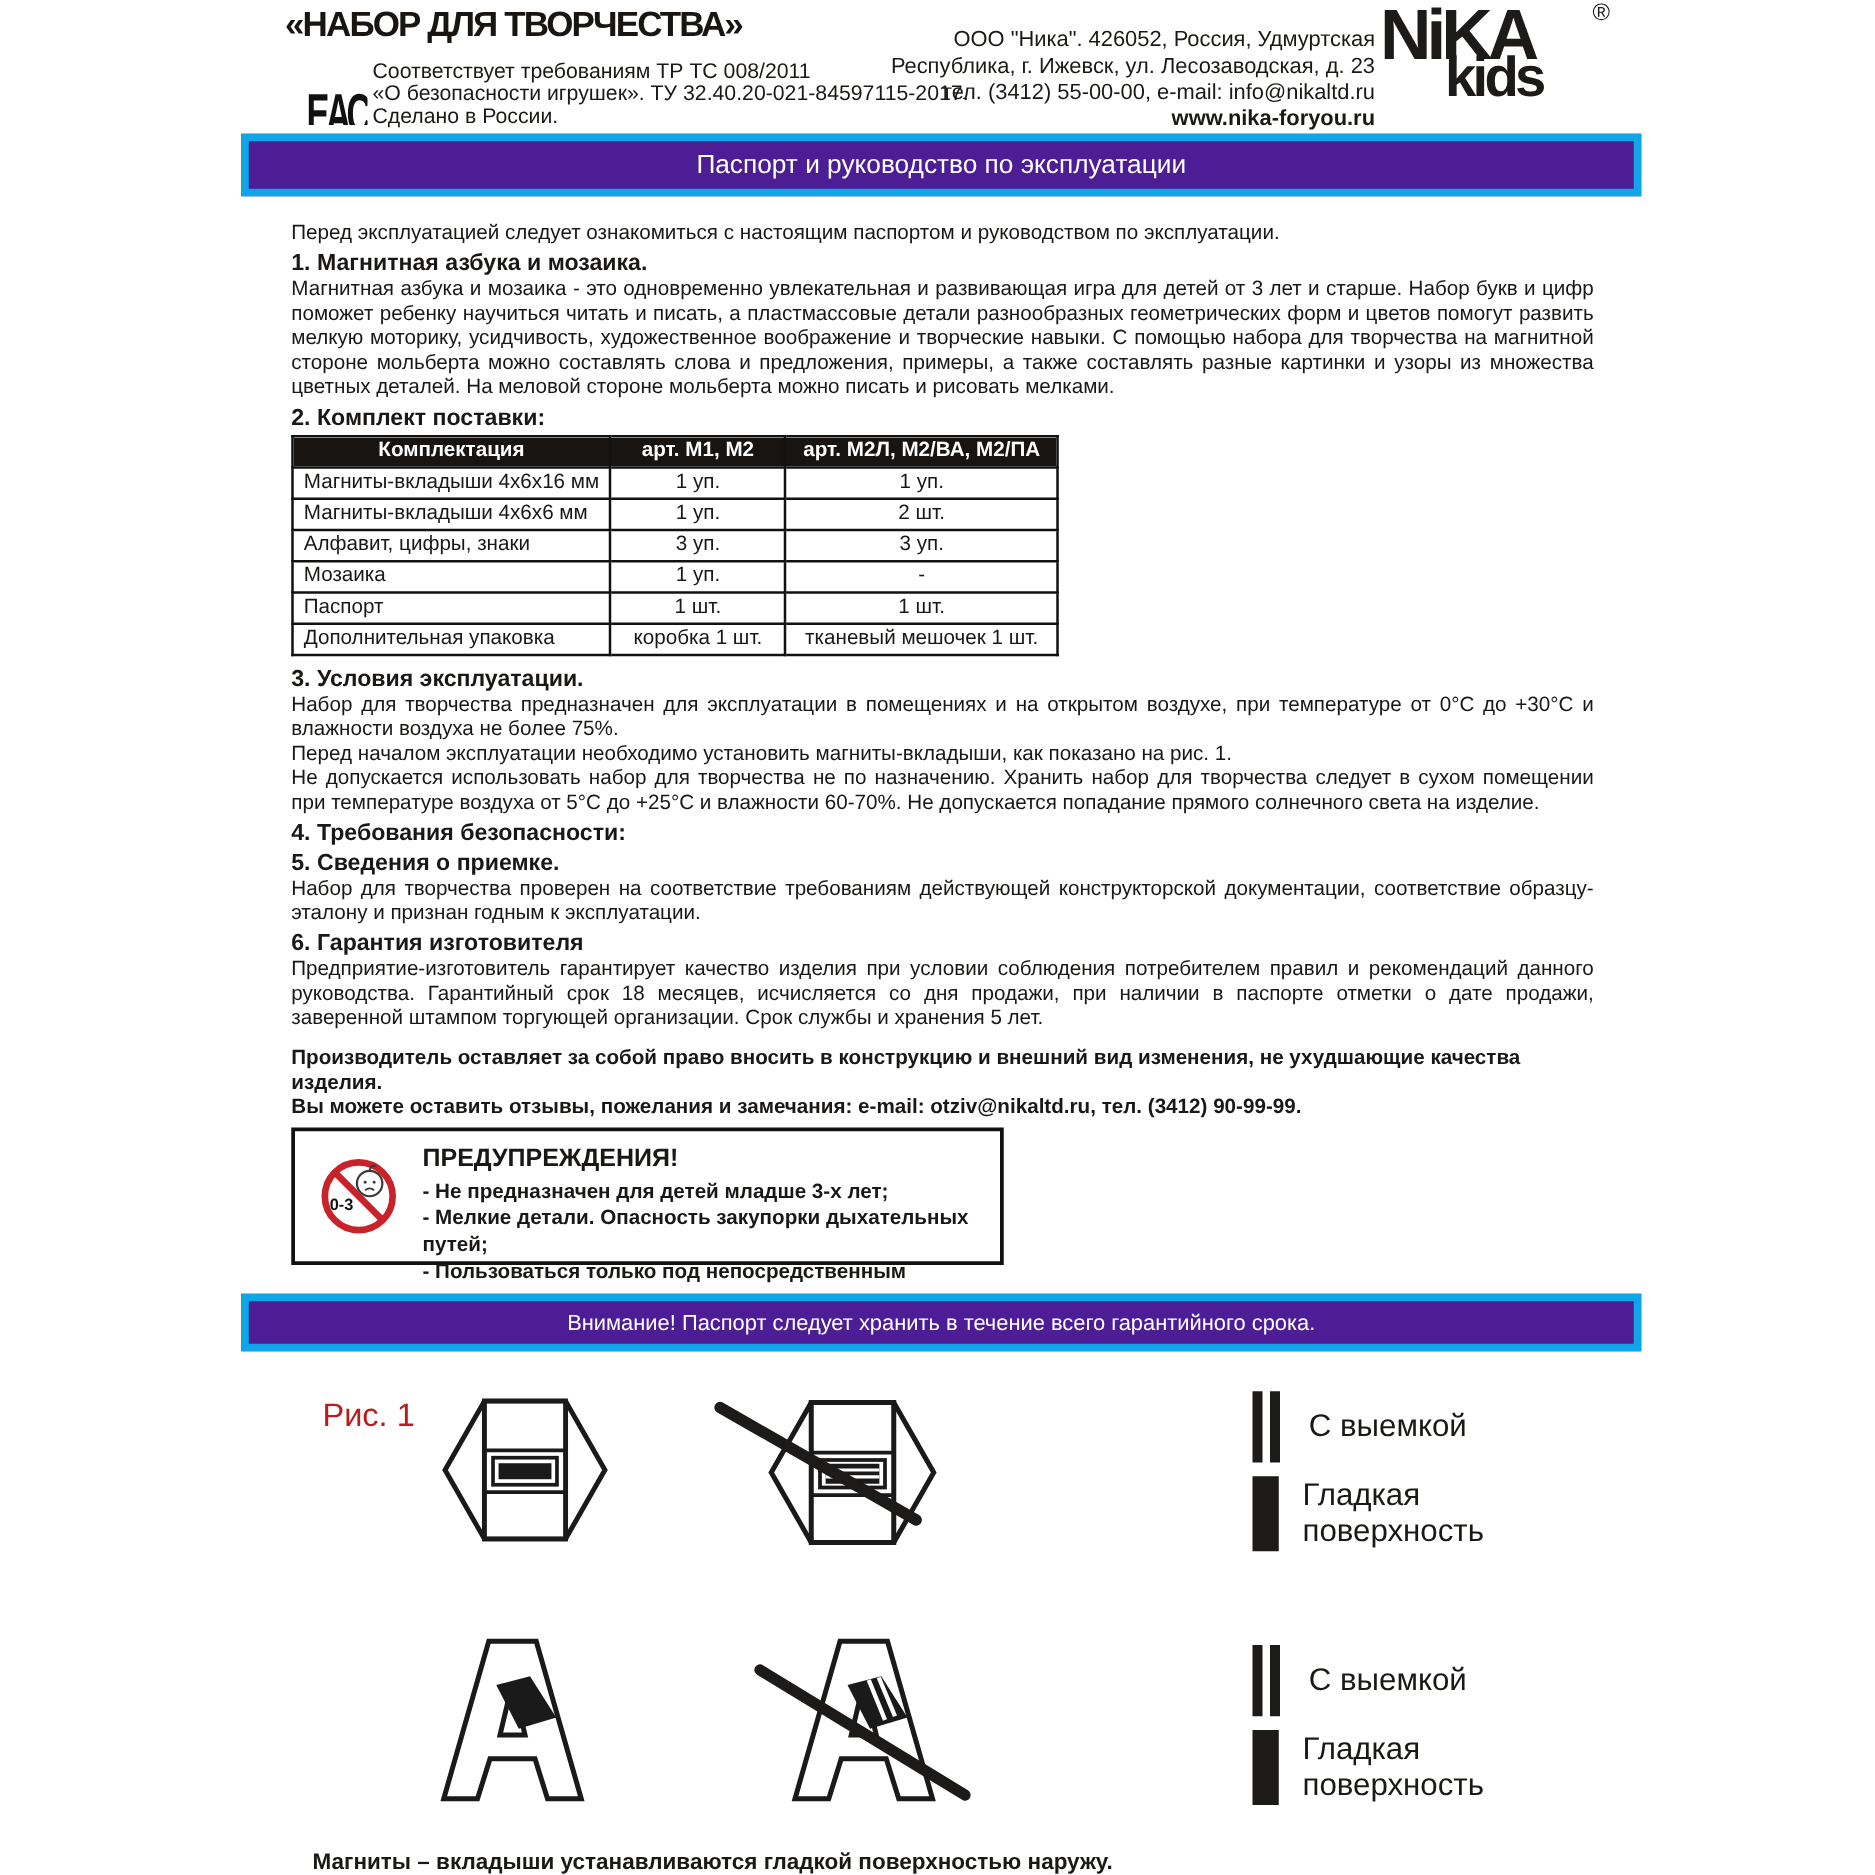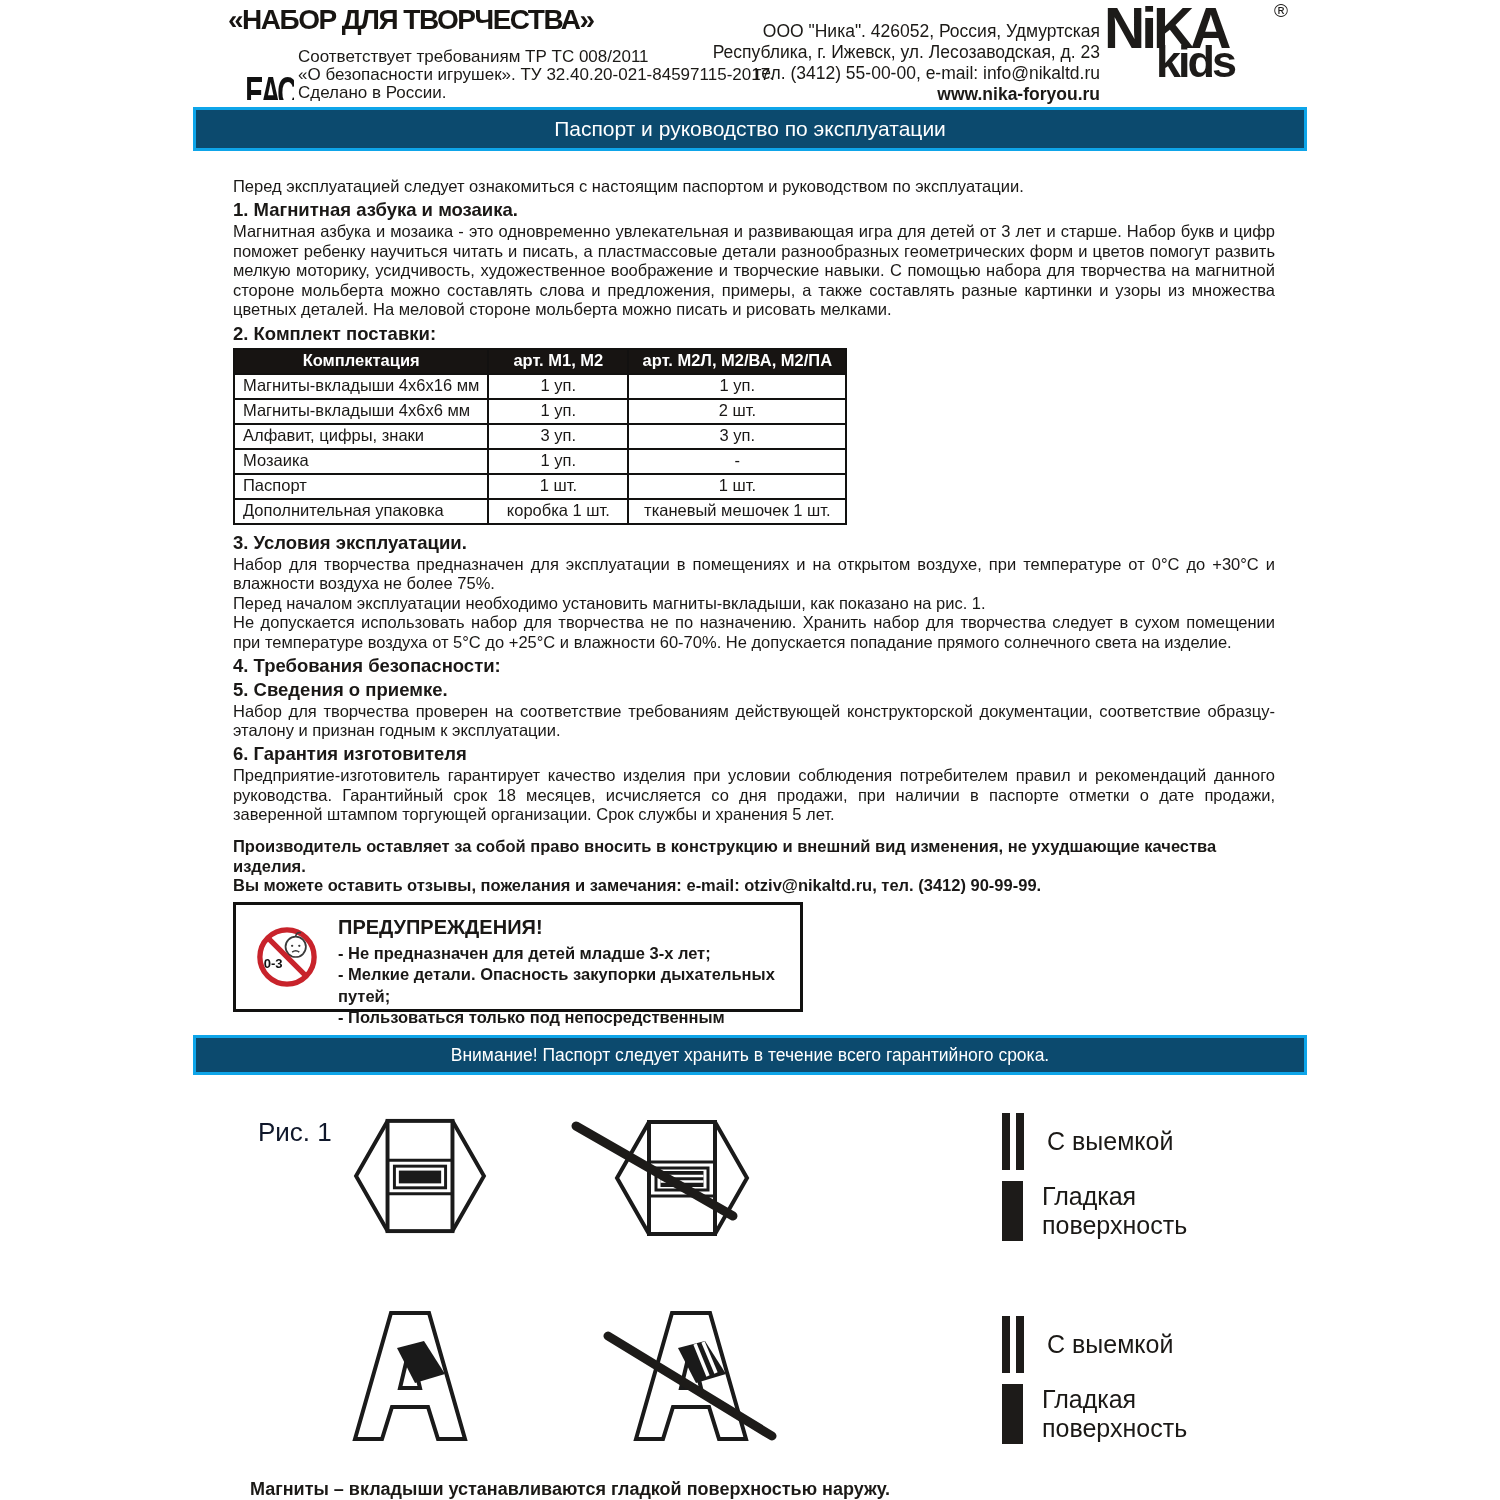--- a/index.html
+++ b/index.html
@@ -17,21 +17,21 @@
   .company{position:absolute;left:690px;top:21px;width:410px;text-align:right;
            font-size:17.5px;line-height:21px;color:#1b1916;}
   .company .site{font-weight:bold;}
   .brand{position:absolute;left:1104px;top:0px;width:180px;height:100px;color:#1d1b19;}
   .brand .nika{font-size:57px;font-weight:bold;letter-spacing:-4px;line-height:56px;}
   .brand .kids{font-size:45px;font-weight:bold;letter-spacing:-3px;line-height:40px;
                margin-top:-14px;margin-left:52px;}
   .brand .reg{position:absolute;top:0px;right:-4px;font-size:19px;font-weight:normal;}
 
   
-  .banner{position:absolute;left:193px;width:1108px;background:#0c4a6e;border:3px solid #0ea5e9;
+  .banner{position:absolute;left:193px;width:1108px;background:#4c1d95;border:6px solid #0ea5e9;
           color:#fff;text-align:center;}
   .banner-top{top:107px;height:38px;line-height:38px;font-size:21px;}
   .banner-bottom{top:1035px;height:34px;line-height:34px;font-size:17.5px;}
 
   
   .main{position:absolute;left:233px;top:177px;width:1042px;font-size:16.5px;line-height:19.6px;}
   .main p{margin:0;text-align:justify;}
   .heading{font-size:18.5px;font-weight:bold;line-height:21px;margin:2.5px 0 2px 0;text-align:left;}
   .intro{text-align:left;}
 
@@ -47,21 +47,21 @@
 
   
   .warnbox{position:relative;margin-top:6px;width:570px;height:110px;border:3px solid #121110;
            box-sizing:border-box;}
   .warnbox .agesvg{position:absolute;left:20px;top:21px;}
   .warn-content{margin-left:102px;padding-top:10px;}
   .warn-title{font-size:20px;font-weight:bold;line-height:24px;margin-bottom:4px;}
   .warn-item{font-size:16.5px;font-weight:bold;line-height:21.5px;text-align:left;}
 
   
-  .fig-label{position:absolute;left:258px;top:1117px;font-size:26px;color:#0f172a;}
+  .fig-label{position:absolute;left:258px;top:1117px;font-size:26px;color:#b91c1c;}
   .figsvg{position:absolute;overflow:visible;}
   .legend{position:absolute;left:1002px;width:300px;}
   .legend .row{display:flex;align-items:center;}
   .thin-bars{display:flex;gap:6px;margin-right:23px;}
   .thin-bar{width:8px;height:57px;background:#1d1b19;}
   .wide-bar{width:21px;height:60px;background:#1d1b19;margin-right:19px;}
   .legend-label{font-size:25px;color:#1b1916;}
   .legend-label.two{line-height:29px;}
   .legend .row2{display:flex;align-items:center;margin-top:11px;}
   .fig-note{position:absolute;left:250px;top:1479px;font-size:18px;font-weight:bold;color:#1b1916;}

